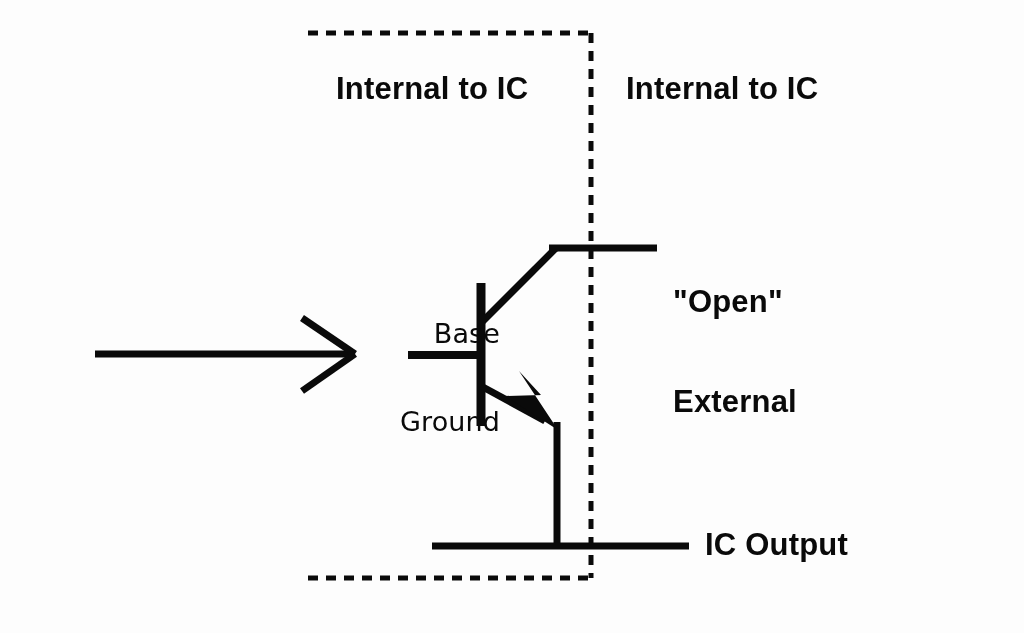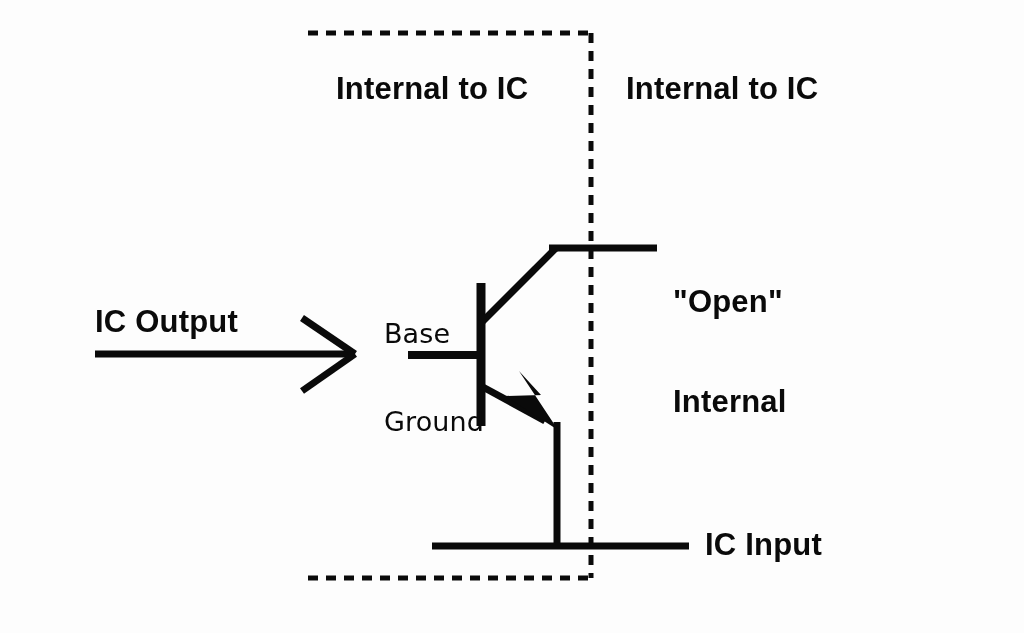--- a/index.html
+++ b/index.html
@@ -38,21 +38,21 @@
   }
   .lbl-light {
     font-family: "DejaVu Sans", sans-serif;
     font-weight: 400;
     font-size: 27px;
     letter-spacing: 0.1px;
   }
   #label-internal  { left: 336px; top: 72px; }
   #label-external  { left: 626px; top: 72px; }
   #label-ic-output { left: 95px;  top: 305px; }
-  #label-base-input{ left: 384px; top: 261px; text-align: left; }
+  #label-base-input{ left: 400px; top: 261px; text-align: right; }
   #label-open-collector { left: 673px; top: 218px; text-align: left; }
   #label-ic-ground { left: 705px; top: 528px; }
 </style>
 </head>
 <body>
 
 <div id="canvas">
 
   <svg id="schematic" viewBox="0 0 1024 633" xmlns="http://www.w3.org/2000/svg">
 
@@ -74,27 +74,26 @@
     <polygon points="558,430 505,396 541,395 519,371" fill="#0a0a0a"></polygon>
     <line x1="557" y1="422" x2="557" y2="549" stroke="#0a0a0a" stroke-width="7" stroke-linecap="butt"></line>
 
     <line x1="432" y1="546" x2="689" y2="546" stroke="#0a0a0a" stroke-width="7" stroke-linecap="butt"></line>
   </svg>
 
   <div class="lbl lbl-bold" id="label-internal">Internal to IC</div>
 
   <div class="lbl lbl-bold" id="label-external">Internal to IC</div>
 
-  <div class="lbl lbl-bold" id="label-ic-output">IC Output</div>
 
   <div class="lbl lbl-light" id="label-base-input">
     <div>Base</div>
     <div>Ground</div>
   </div>
 
   <div class="lbl lbl-bold" id="label-open-collector">
     <div>"Open"</div>
-    <div>Internal</div>
+    <div>External</div>
   </div>
 
-  <div class="lbl lbl-bold" id="label-ic-ground">IC Input</div>
+  <div class="lbl lbl-bold" id="label-ic-ground">IC Output</div>
 
 </div>
 
 </body></html>

